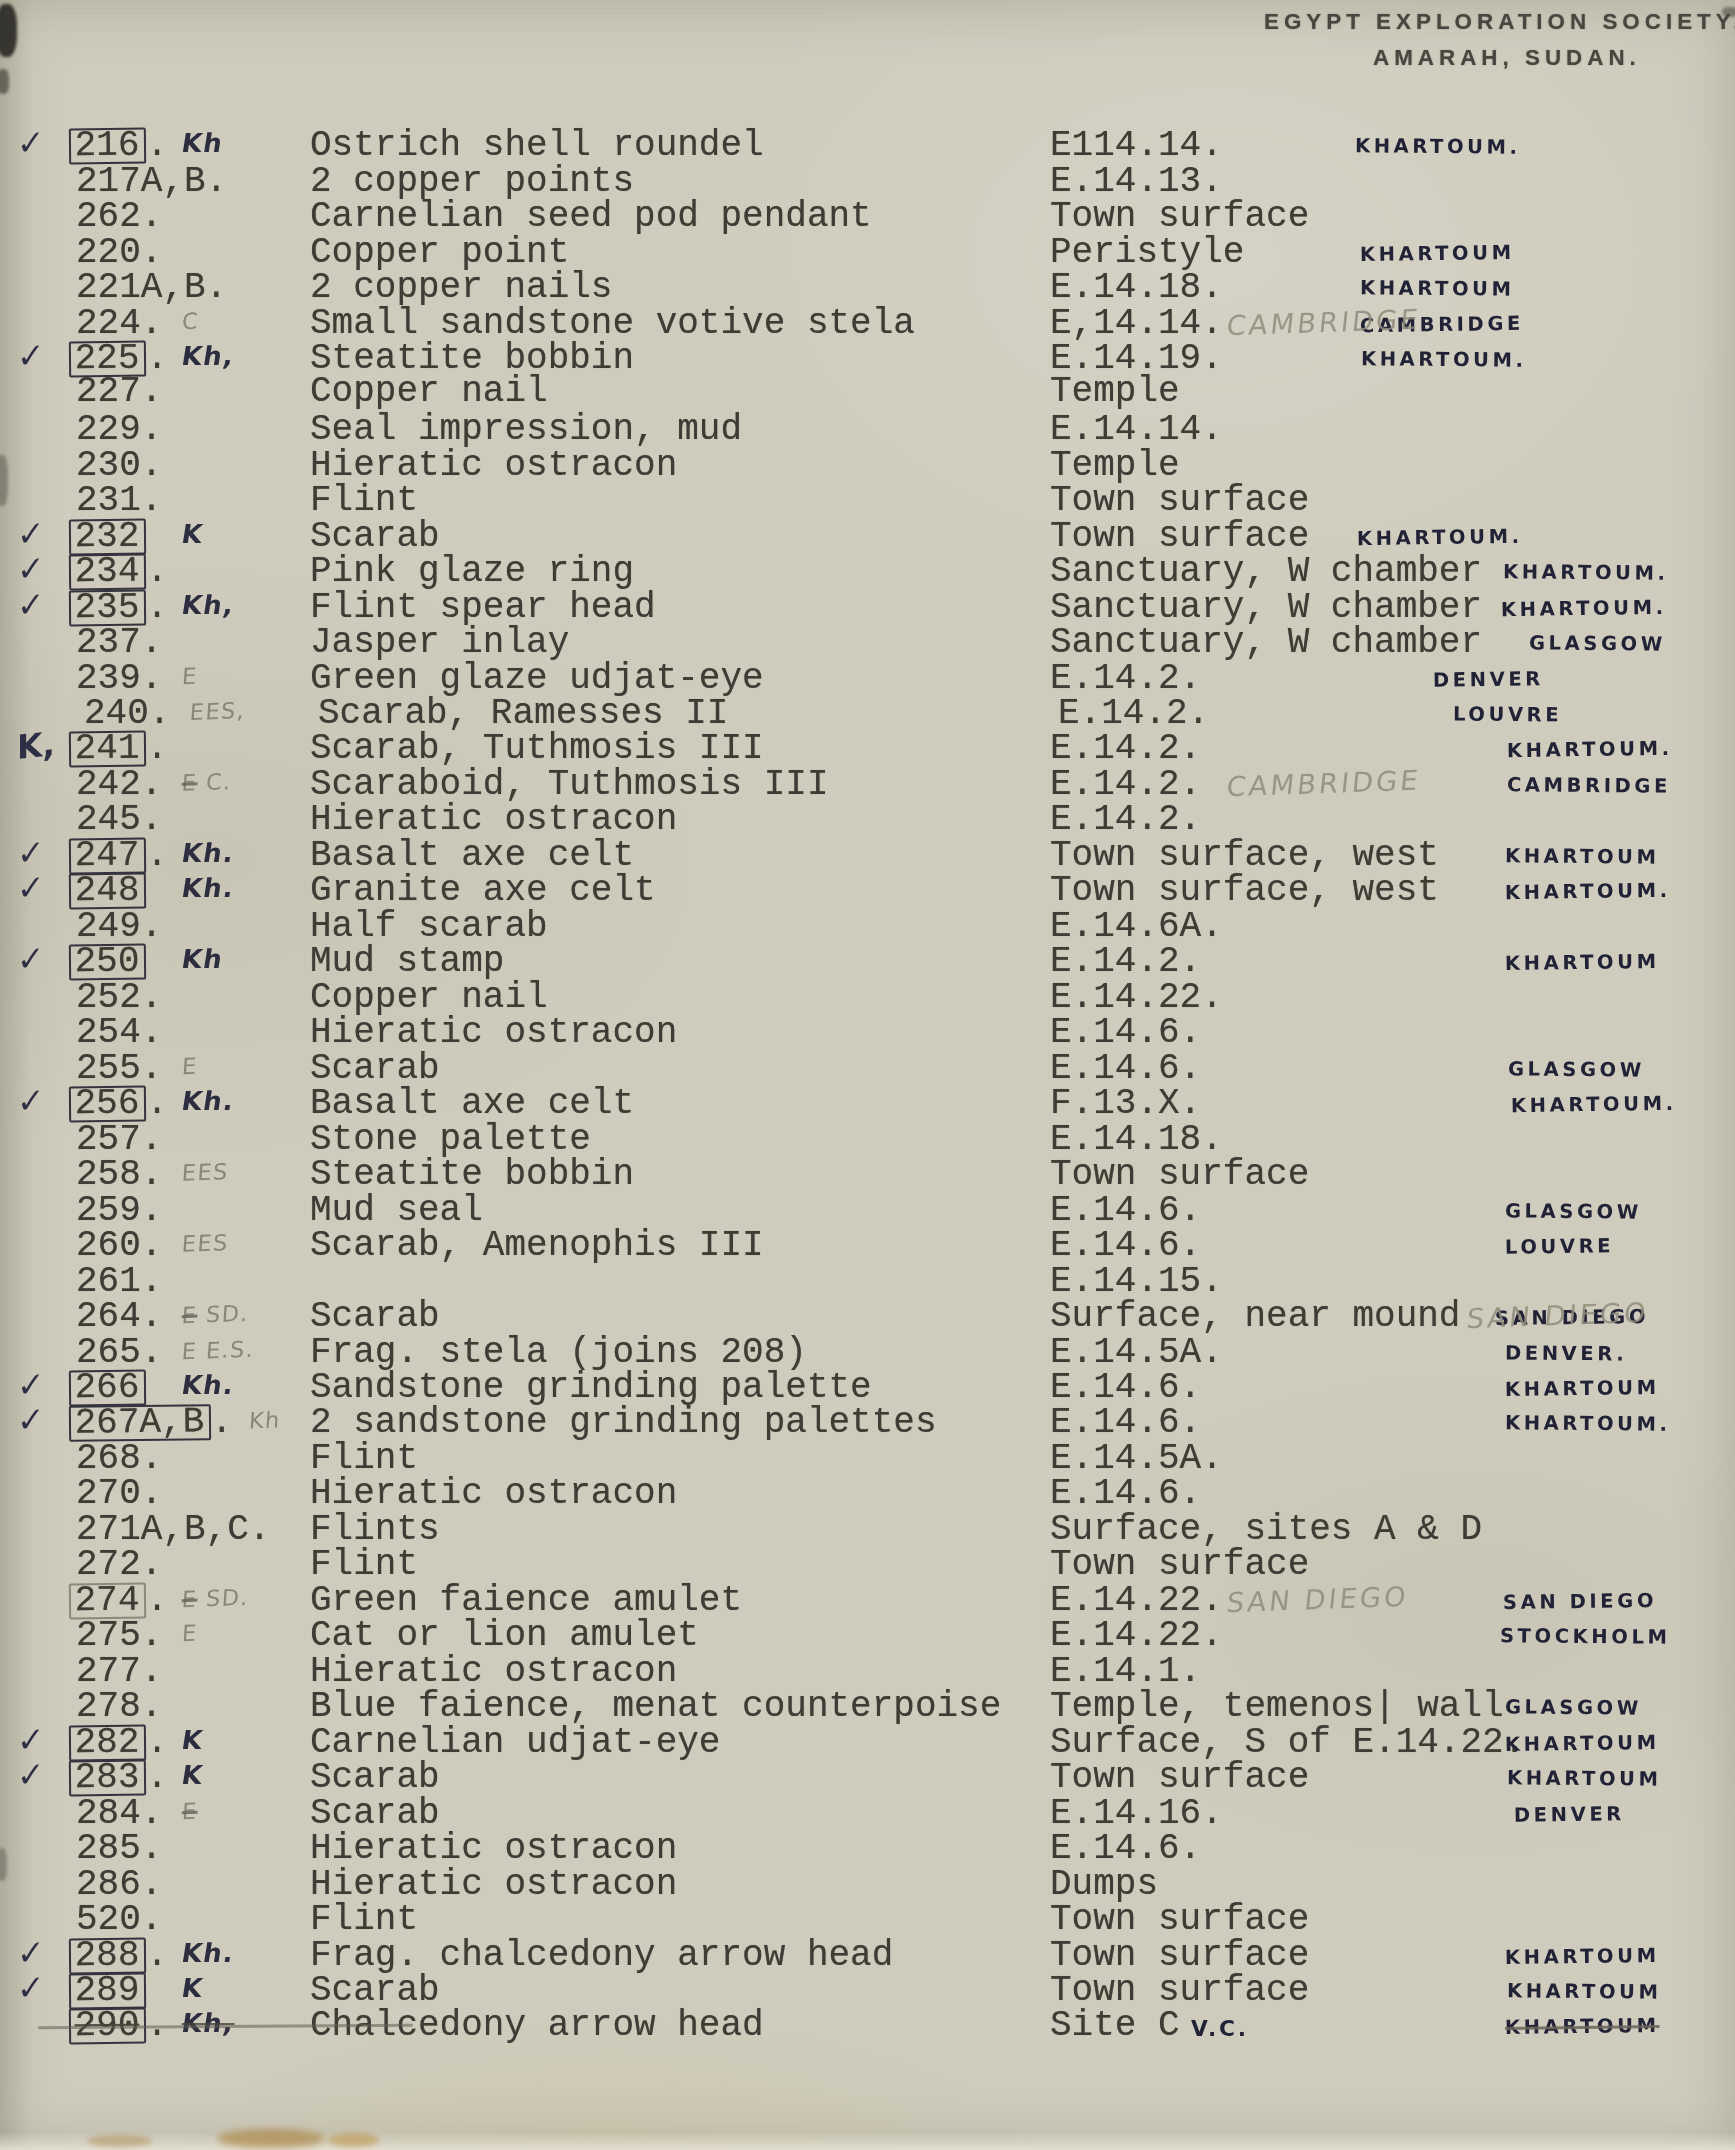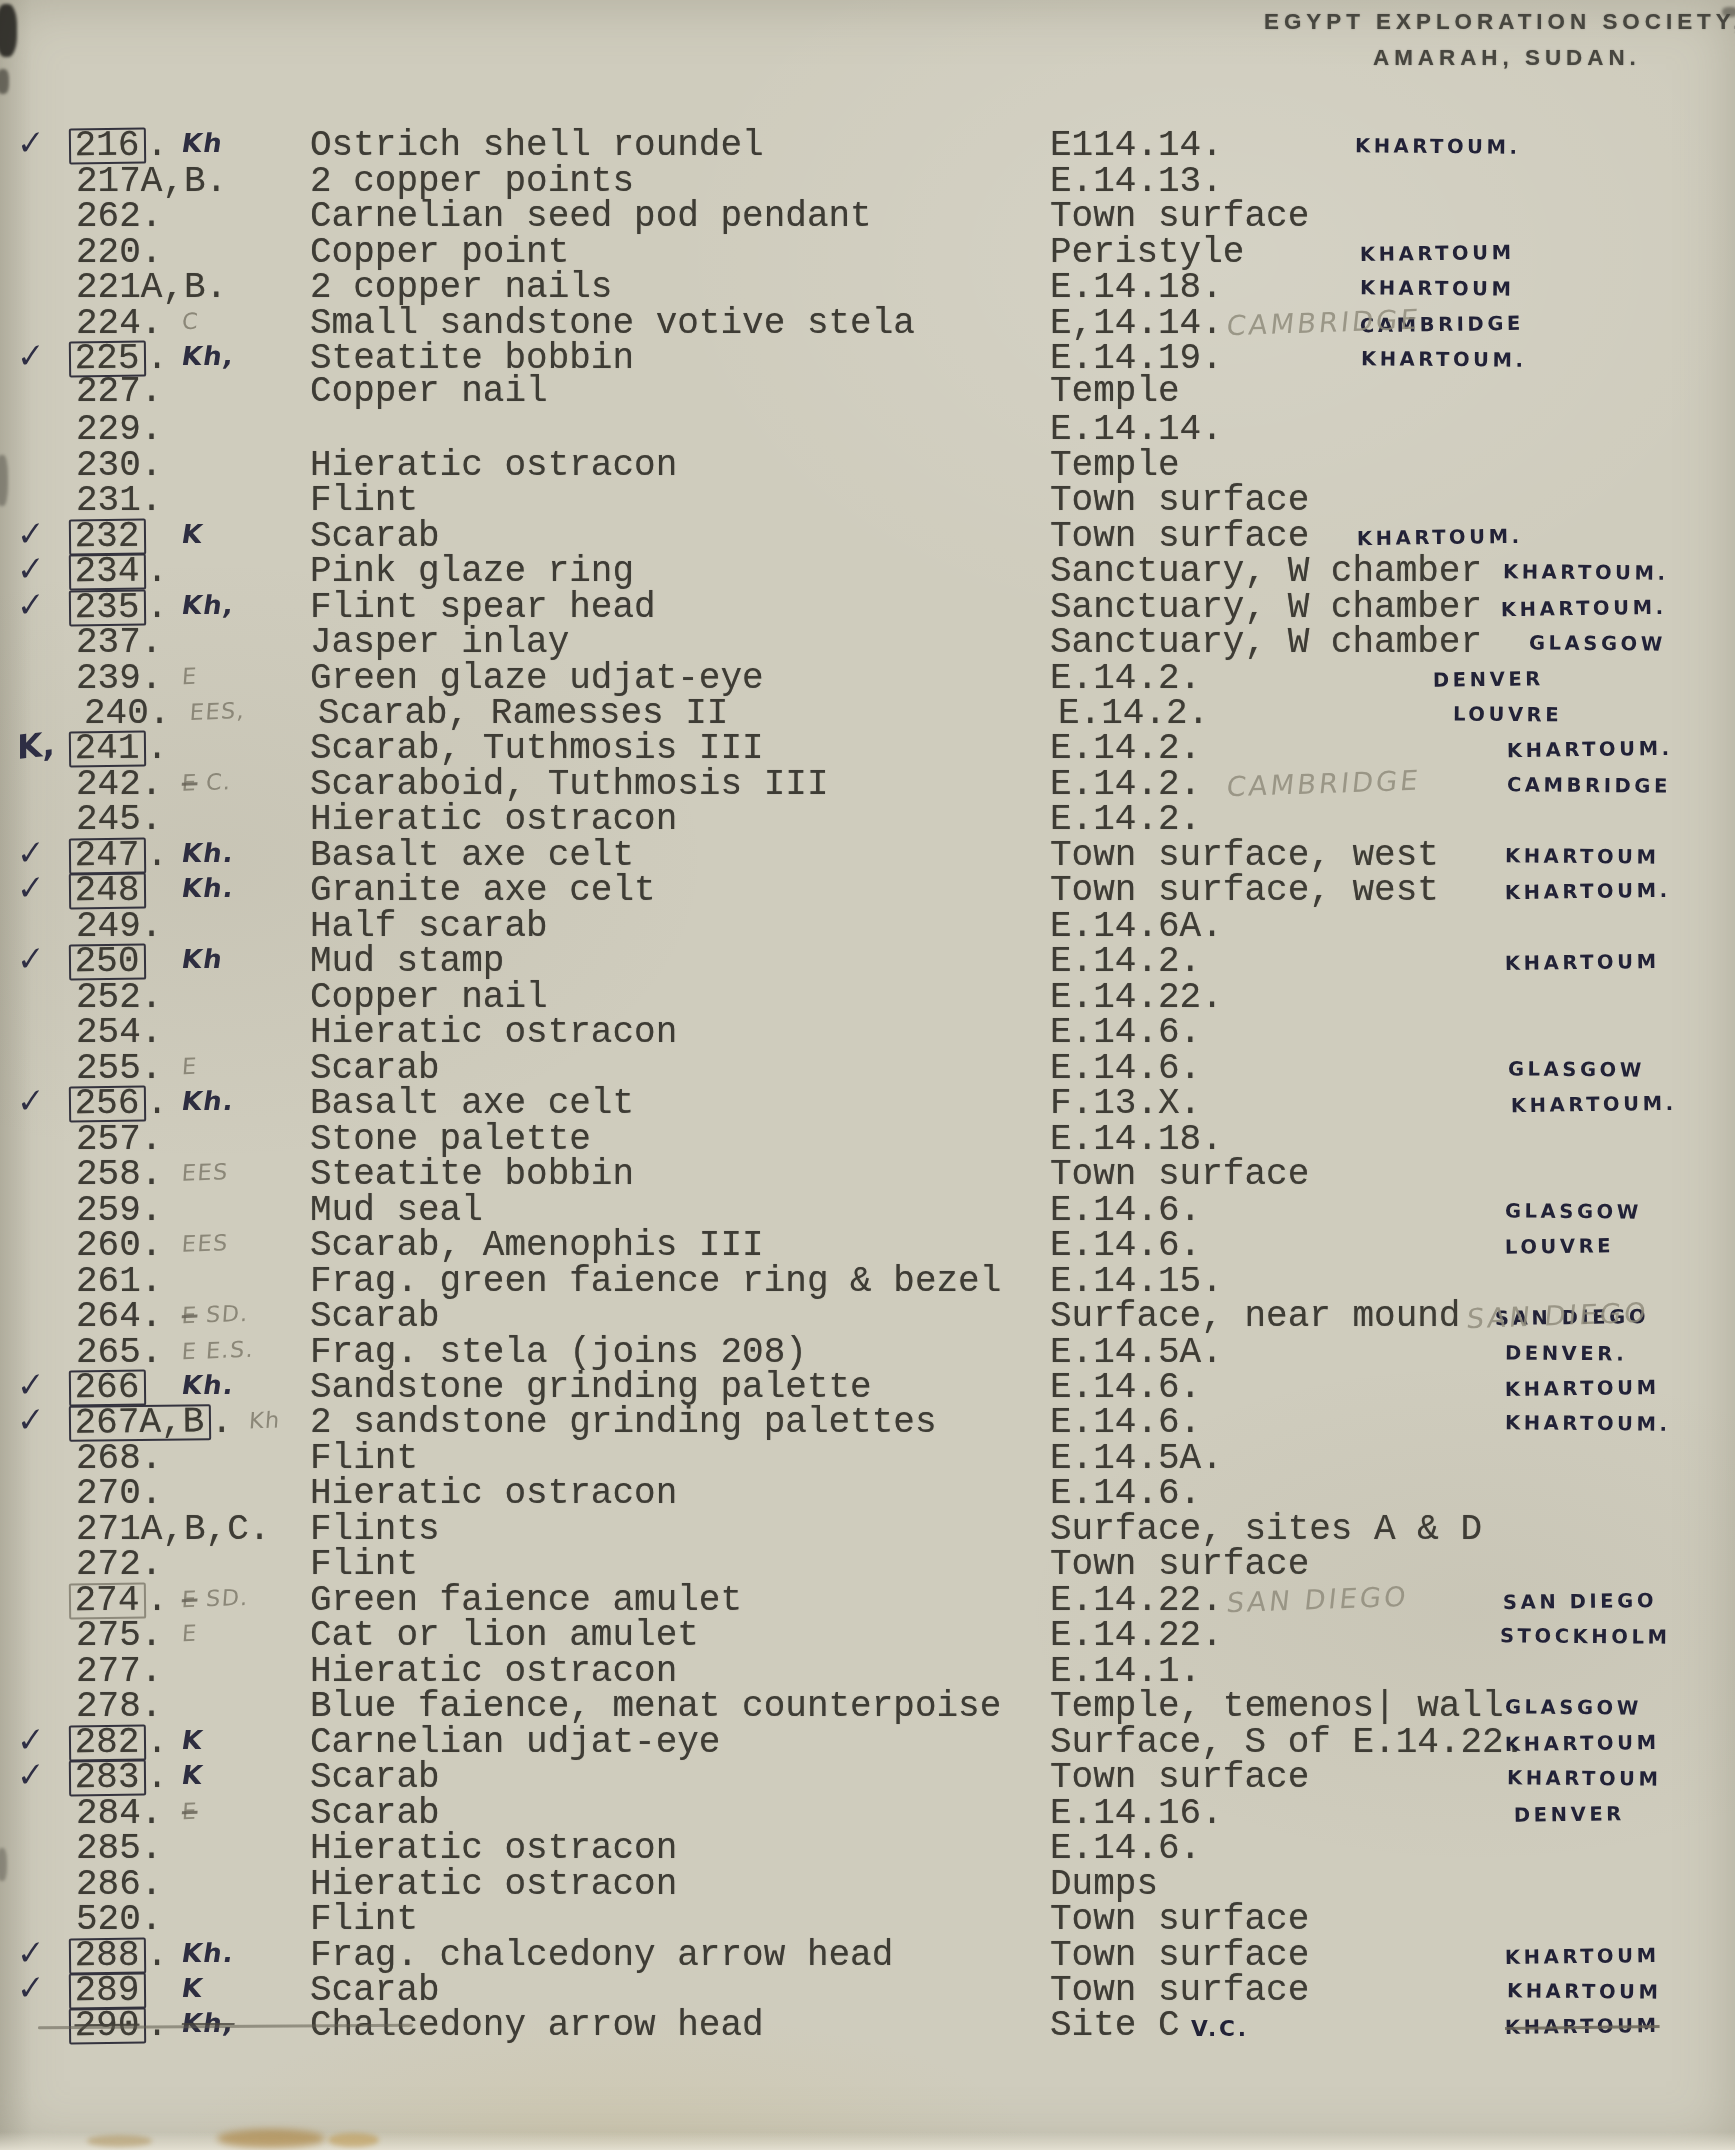--- a/index.html
+++ b/index.html
@@ -151,20 +151,21 @@
       <span class="t numwrap"><span class="num">227.</span><span class="dot"></span></span>
 
       <span class="t desc">Copper nail</span>
       <span class="t loc">Temple</span>
 
     </div>
       <div class="row" style="top: 412px;">
 
       <span class="t numwrap"><span class="num">229.</span><span class="dot"></span></span>
 
+      <span class="t desc">Seal impression, mud</span>
       <span class="t loc">E.14.14.</span>
 
     </div>
       <div class="row" style="top: 448px;">
 
       <span class="t numwrap"><span class="num">230.</span><span class="dot"></span></span>
 
       <span class="t desc">Hieratic ostracon</span>
       <span class="t loc">Temple</span>
 
@@ -358,21 +359,20 @@
       <span class="ann pencil">EES</span>
       <span class="t desc">Scarab, Amenophis III</span>
       <span class="t loc">E.14.6.</span>
       <span class="mus" style="left: 1505px;">LOUVRE</span>
 
     </div>
       <div class="row" style="top: 1264px;">
 
       <span class="t numwrap"><span class="num">261.</span><span class="dot"></span></span>
 
-      <span class="t desc">Frag. green faience ring &amp; bezel</span>
       <span class="t loc">E.14.15.</span>
 
     </div>
       <div class="row" style="top: 1299px;">
 
       <span class="t numwrap"><span class="num">264.</span><span class="dot"></span></span>
       <span class="ann pencil"><span class="struck-pencil">E</span> SD.</span>
       <span class="t desc">Scarab</span>
       <span class="t loc">Surface, near mound</span>
       <span class="mus" style="left: 1495px;">SAN DIEGO</span>

